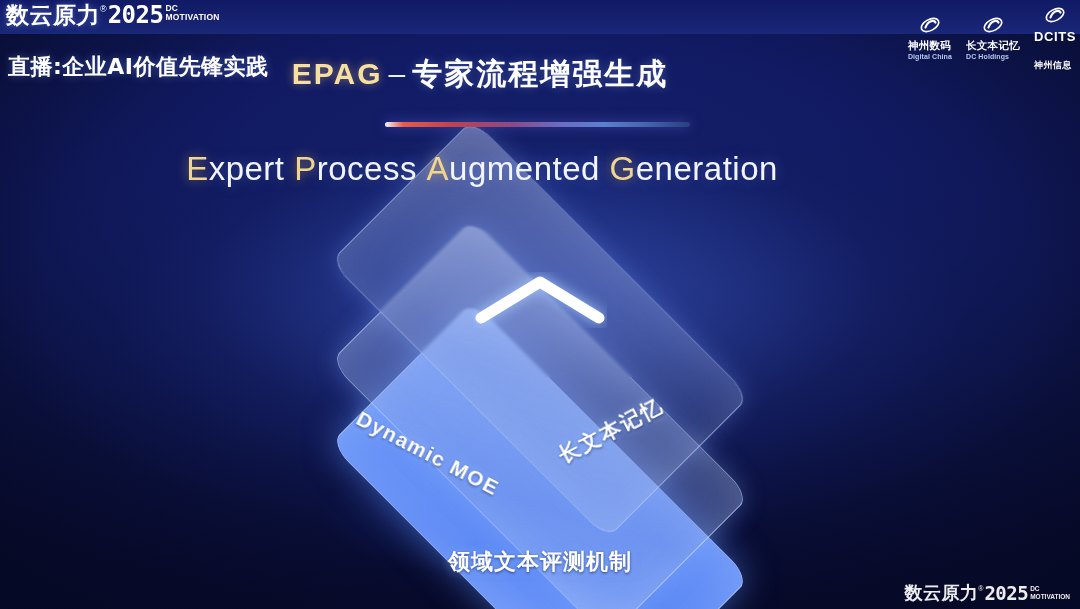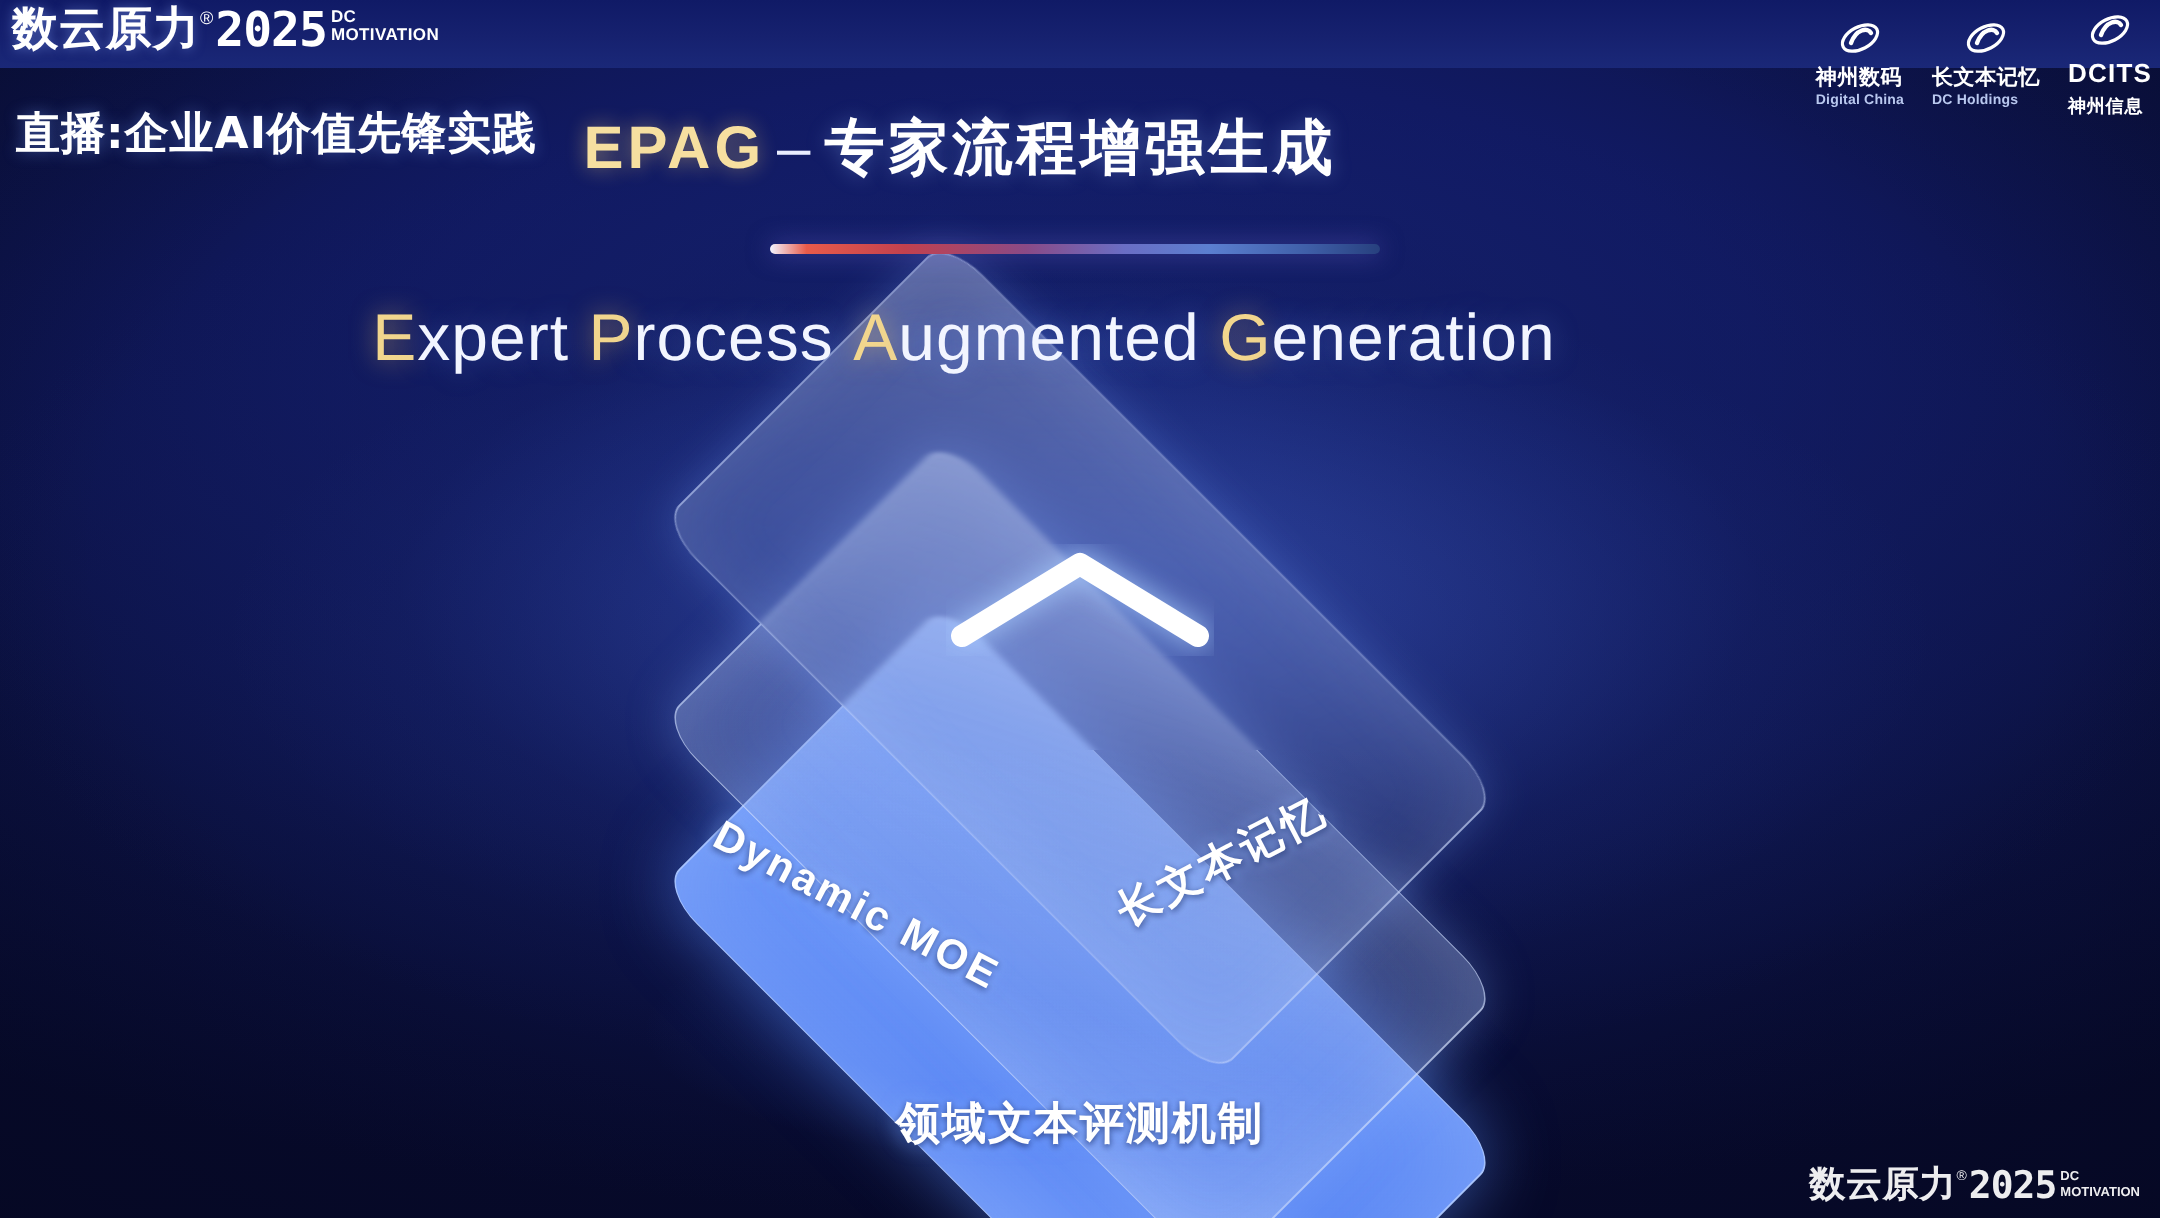--- a/index.html
+++ b/index.html
@@ -76,21 +76,21 @@
     z-index:22;
   }
   .logo{ display:flex; align-items:center; gap:4px;flex-direction:column; }
   .logo-mark{ width:22px; height:22px; flex:0 0 22px; }
   .logo-text{ display:flex; flex-direction:column; line-height:1; color:#fff; }
   .logo-cn{ font-size:10.5px; font-weight:700; letter-spacing:0.3px;
             font-family:"DejaVu Sans","Liberation Sans",sans-serif; white-space:nowrap;}
   .logo-en{ font-size:7px; font-weight:700; letter-spacing:0.1px; margin-top:2px;
             color:#b9c8ef; white-space:nowrap;}
   .logo-en-big{ font-size:13px; font-weight:700; letter-spacing:0.6px; color:#fff; }
-  .logo-cn-sm{ font-size:9px; font-weight:700; letter-spacing:0.4px; margin-top:6px; color:#fff;}
+  .logo-cn-sm{ font-size:9px; font-weight:700; letter-spacing:0.4px; margin-top:18px; color:#fff;}
 
   
   .epag-title{
     position:absolute; top:54px; left:0; width:960px;
     text-align:center; white-space:nowrap;
     font-size:30px; font-weight:700; letter-spacing:1px;
     z-index:15;
   }
   .epag-title .gold{
     color:#f6dfa0;

